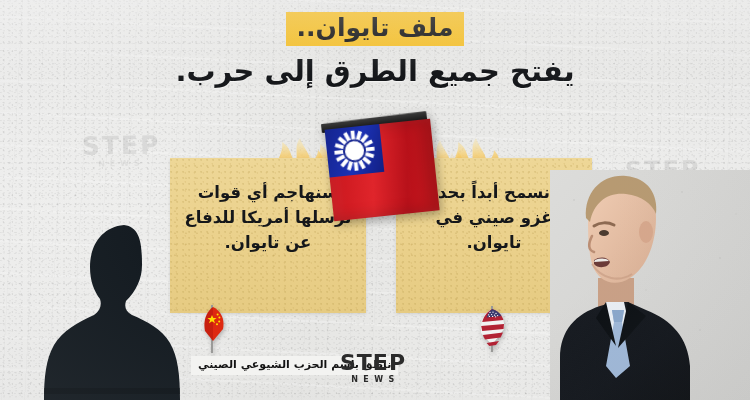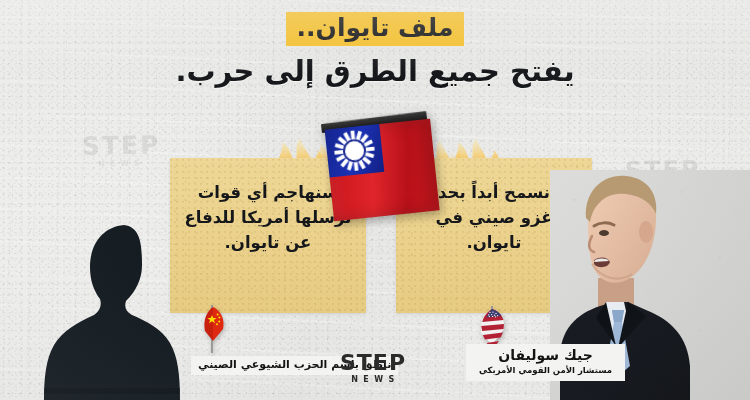--- a/index.html
+++ b/index.html
@@ -469,24 +469,20 @@
         <circle cx="17.4" cy="11.4" r="0.65"></circle>
       <circle cx="20.6" cy="11.4" r="0.65"></circle>
         <circle cx="23.6" cy="11.8" r="0.65"></circle>
     </g>
   </svg>
 
   <div class="nameplate" id="nameplate-china">
     <span class="np-role">ناطق باسم الحزب الشيوعي الصيني</span>
   </div>
 
-  <div class="nameplate" id="nameplate-usa">
-    <span class="np-name">جيك سوليفان</span>
-    <span class="np-role">مستشار الأمن القومي الأمريكي</span>
-  </div>
 
   <div id="logo">
     <span id="logo-main">STEP</span>
     <span id="logo-sub">NEWS</span>
   </div>
 
   <div id="vignette"></div>
 </div>
 
 </body></html>

